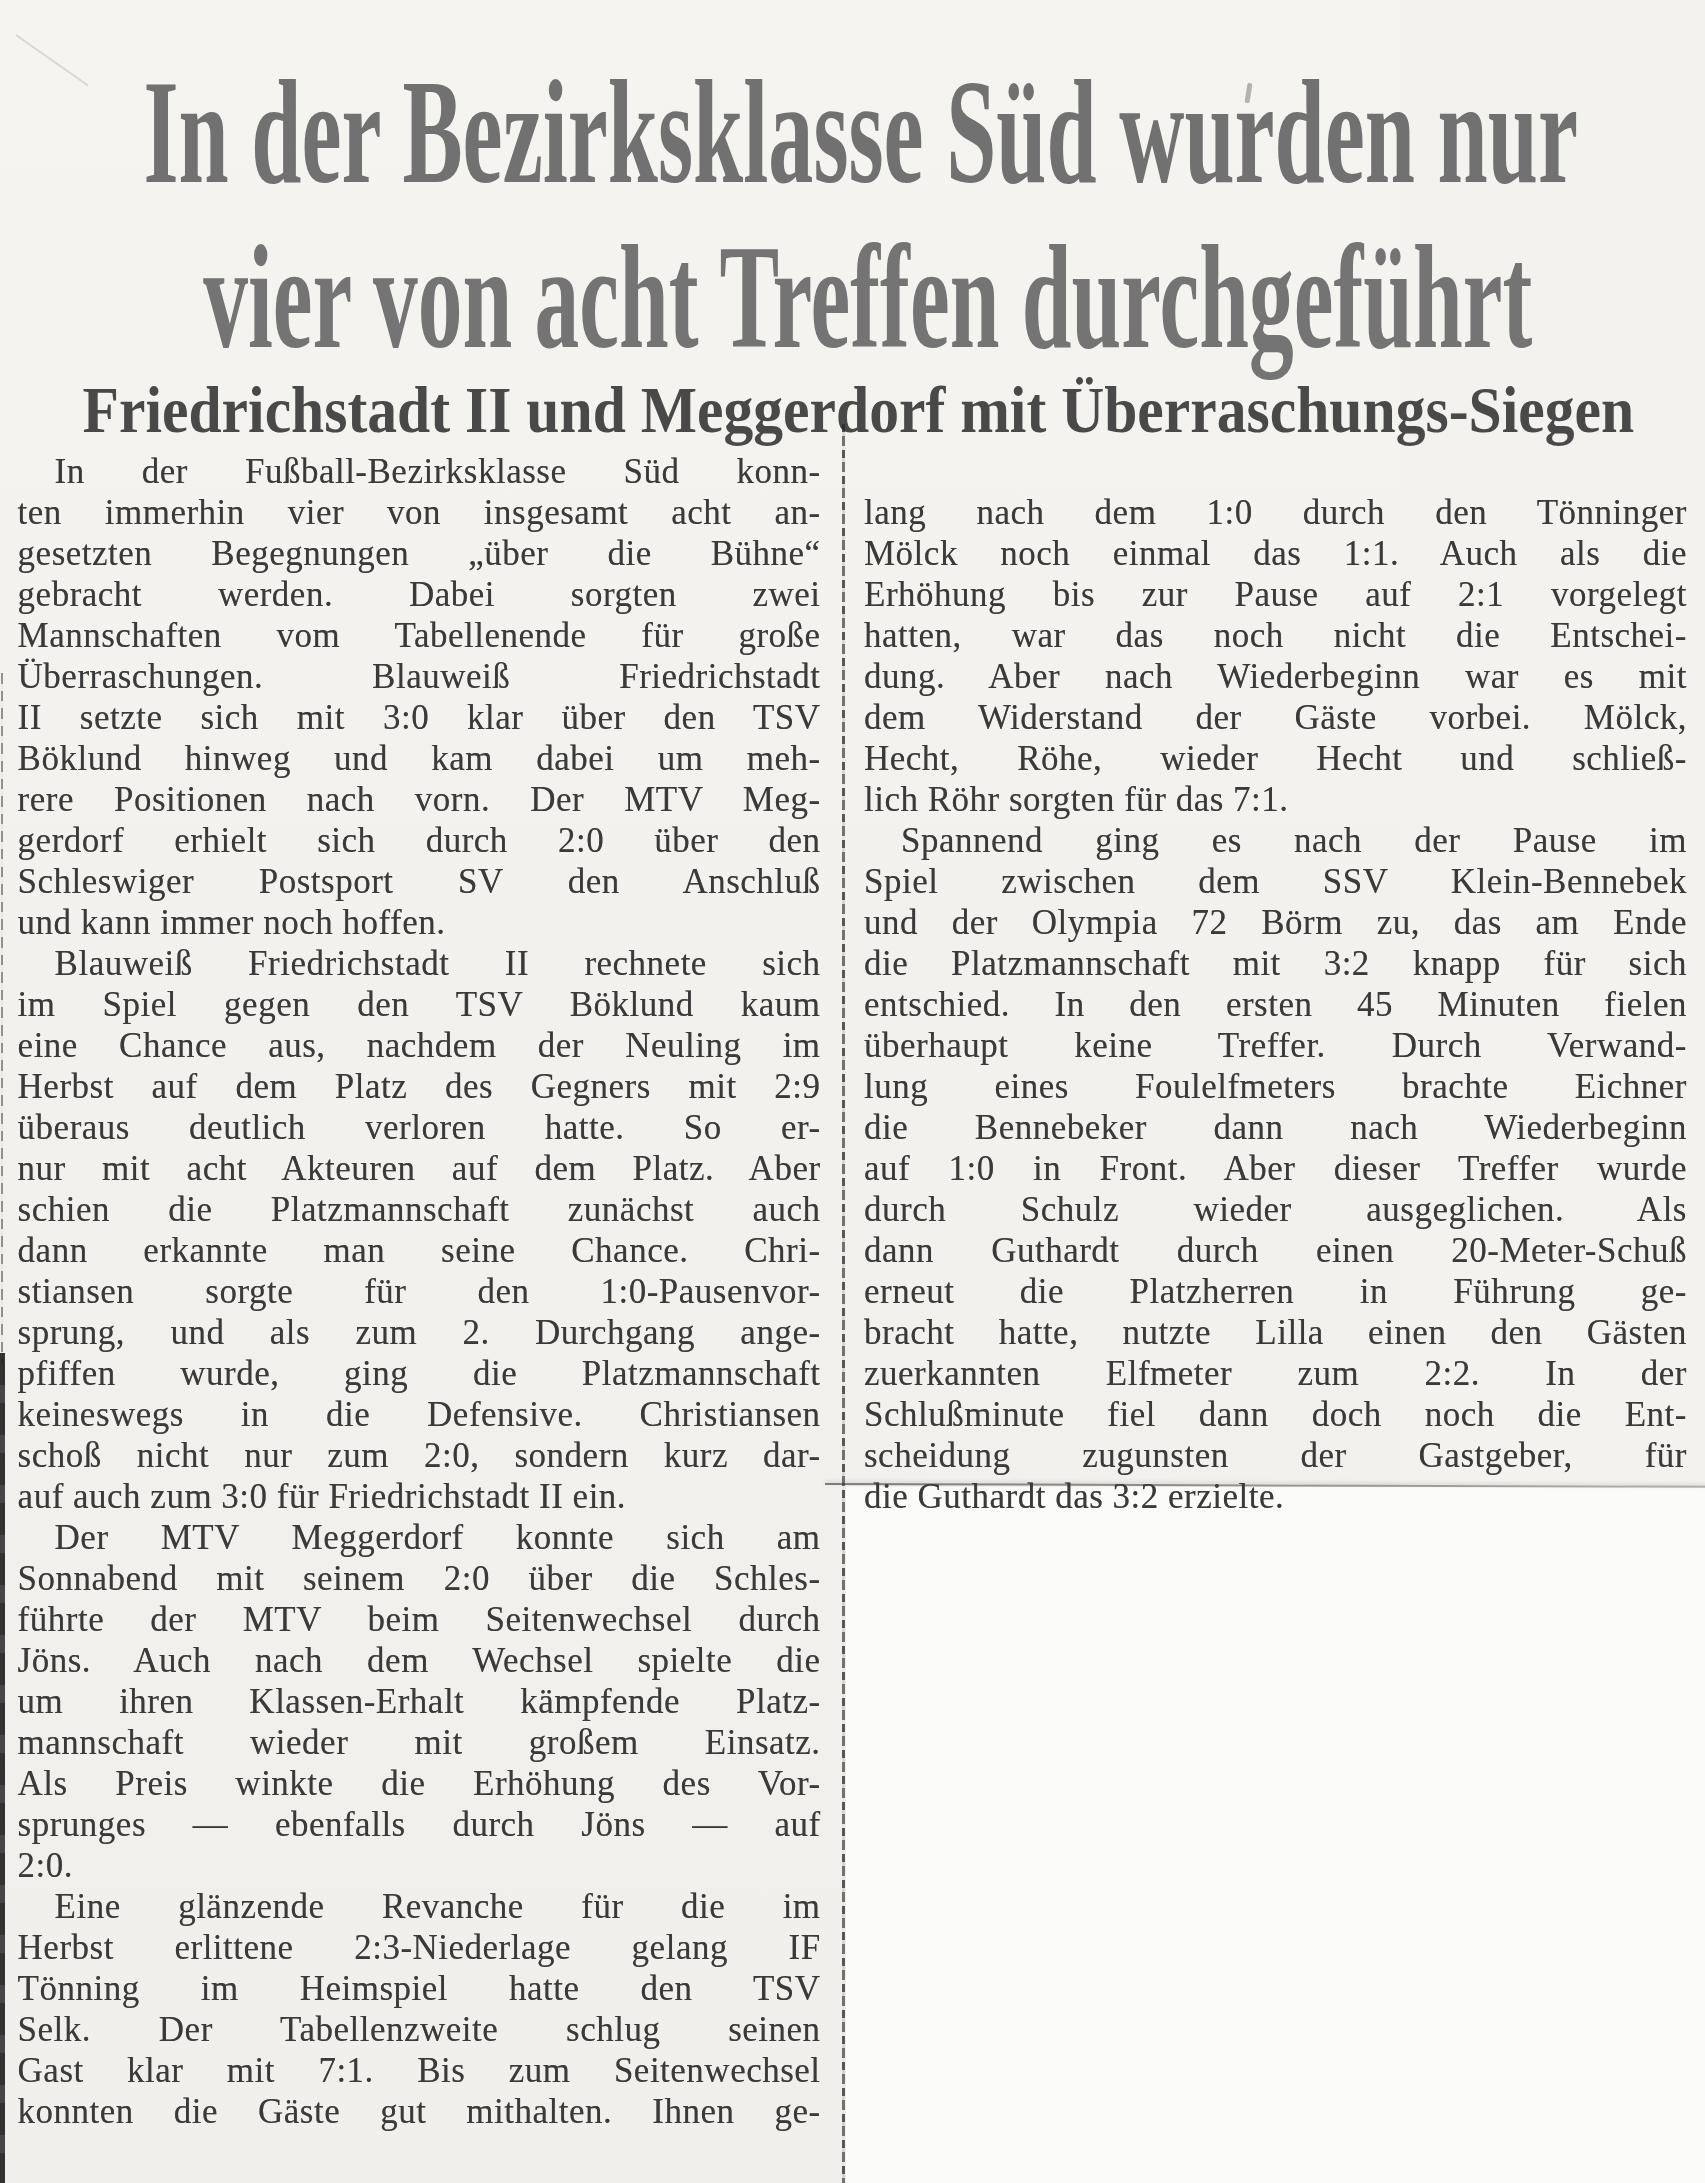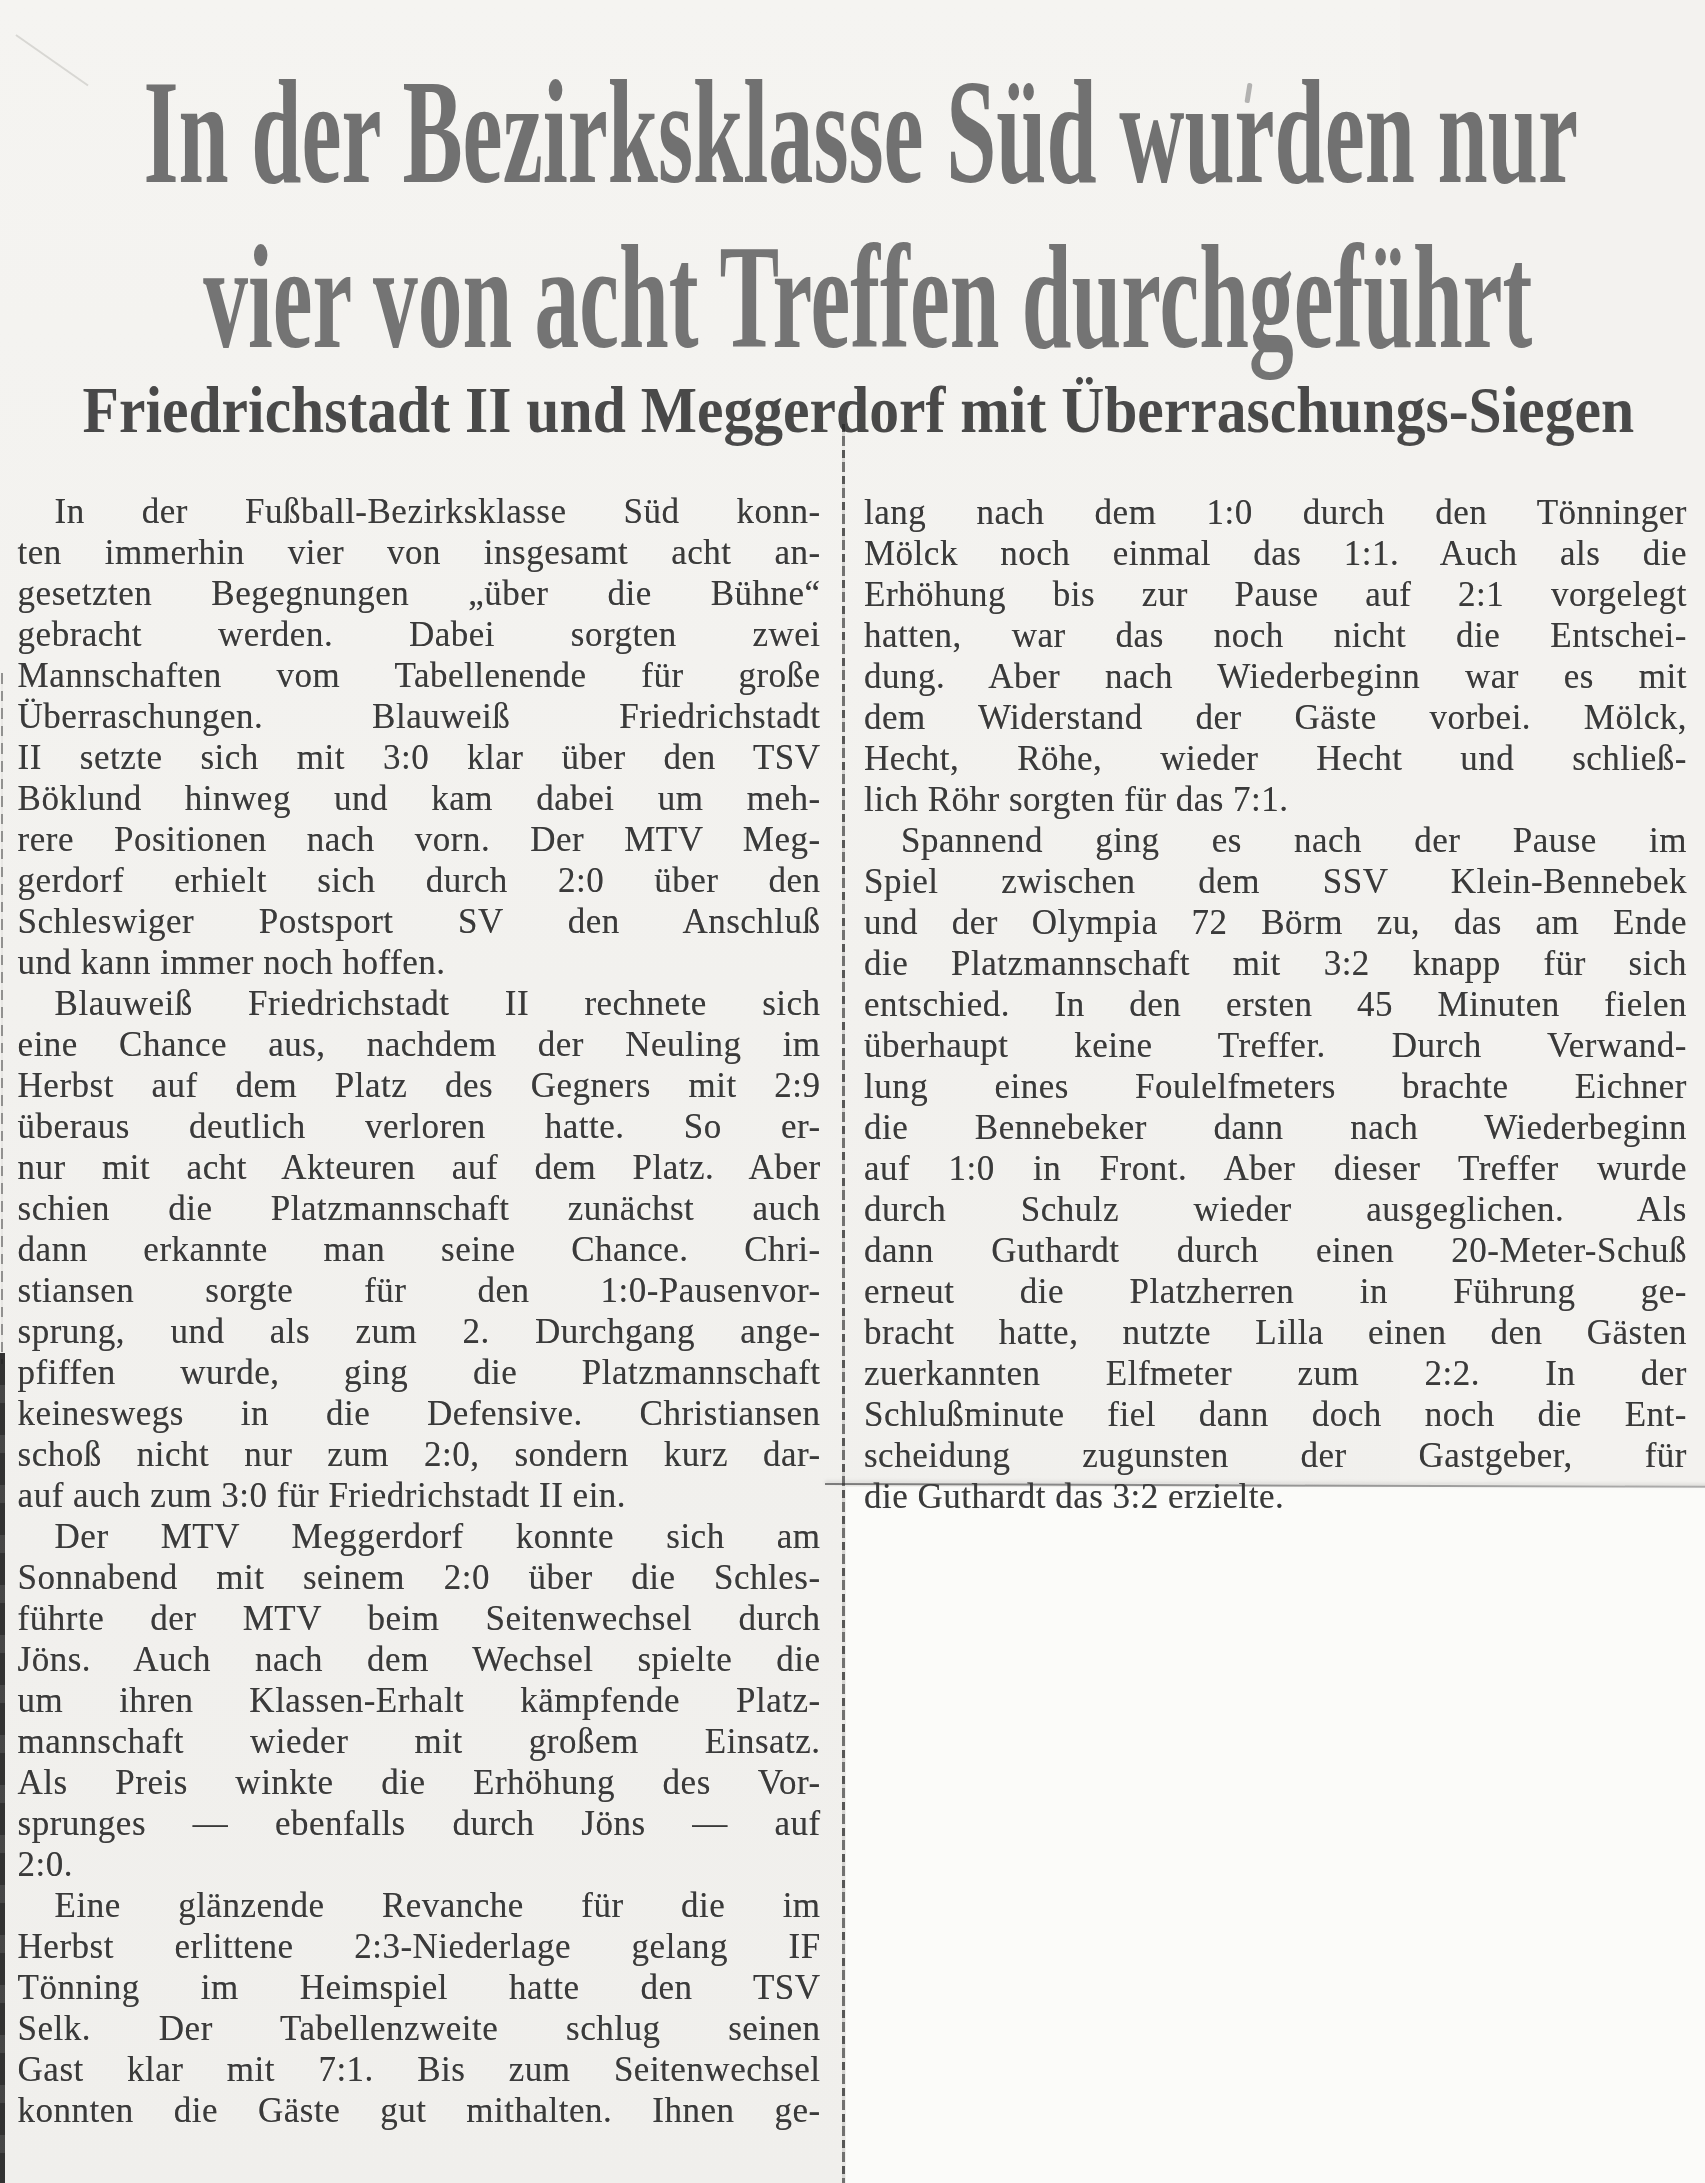--- a/index.html
+++ b/index.html
@@ -11,21 +11,21 @@
   }
   #page {
     position:absolute; left:0; top:0; width:1400px; height:2183px;
     background:linear-gradient(180deg,#f5f4f1 0%,#f2f1ee 45%,#f0efec 100%);
   }
   
   #headline-svg { position:absolute; left:0; top:0; }
 
   
   .col { position:absolute; top:451px; }
-  #col-left  { left:17.6px;   width:803px;margin-top:40px; }
+  #col-left  { left:17.6px;   width:803px; }
   #col-right { left:864px; width:823px;margin-top:41px; }
   .bline {
     height:41px; line-height:41px; font-size:35px;
     color:#3a3a3a;
     letter-spacing:0.5px;
     text-align:justify; text-align-last:justify;
     text-shadow:0 0 0.6px rgba(45,45,45,0.5);
     white-space:normal;
   }
   .bline.end { text-align-last:left; }
@@ -98,20 +98,21 @@
       <div class="bline">gebracht werden. Dabei sorgten zwei</div>
       <div class="bline">Mannschaften vom Tabellenende für große</div>
       <div class="bline">Überraschungen. Blauweiß Friedrichstadt</div>
       <div class="bline">II setzte sich mit 3:0 klar über den TSV</div>
       <div class="bline">Böklund hinweg und kam dabei um meh-</div>
       <div class="bline">rere Positionen nach vorn. Der MTV Meg-</div>
       <div class="bline">gerdorf erhielt sich durch 2:0 über den</div>
       <div class="bline">Schleswiger Postsport SV den Anschluß</div>
       <div class="bline end">und kann immer noch hoffen.</div>
       <div class="bline indent">Blauweiß Friedrichstadt II rechnete sich</div>
+      <div class="bline">im Spiel gegen den TSV Böklund kaum</div>
       <div class="bline">eine Chance aus, nachdem der Neuling im</div>
       <div class="bline">Herbst auf dem Platz des Gegners mit 2:9</div>
       <div class="bline">überaus deutlich verloren hatte. So er-</div>
       <div class="bline">nur mit acht Akteuren auf dem Platz. Aber</div>
       <div class="bline">schien die Platzmannschaft zunächst auch</div>
       <div class="bline">dann erkannte man seine Chance. Chri-</div>
       <div class="bline">stiansen sorgte für den 1:0-Pausenvor-</div>
       <div class="bline">sprung, und als zum 2. Durchgang ange-</div>
       <div class="bline">pfiffen wurde, ging die Platzmannschaft</div>
       <div class="bline">keineswegs in die Defensive. Christiansen</div>

